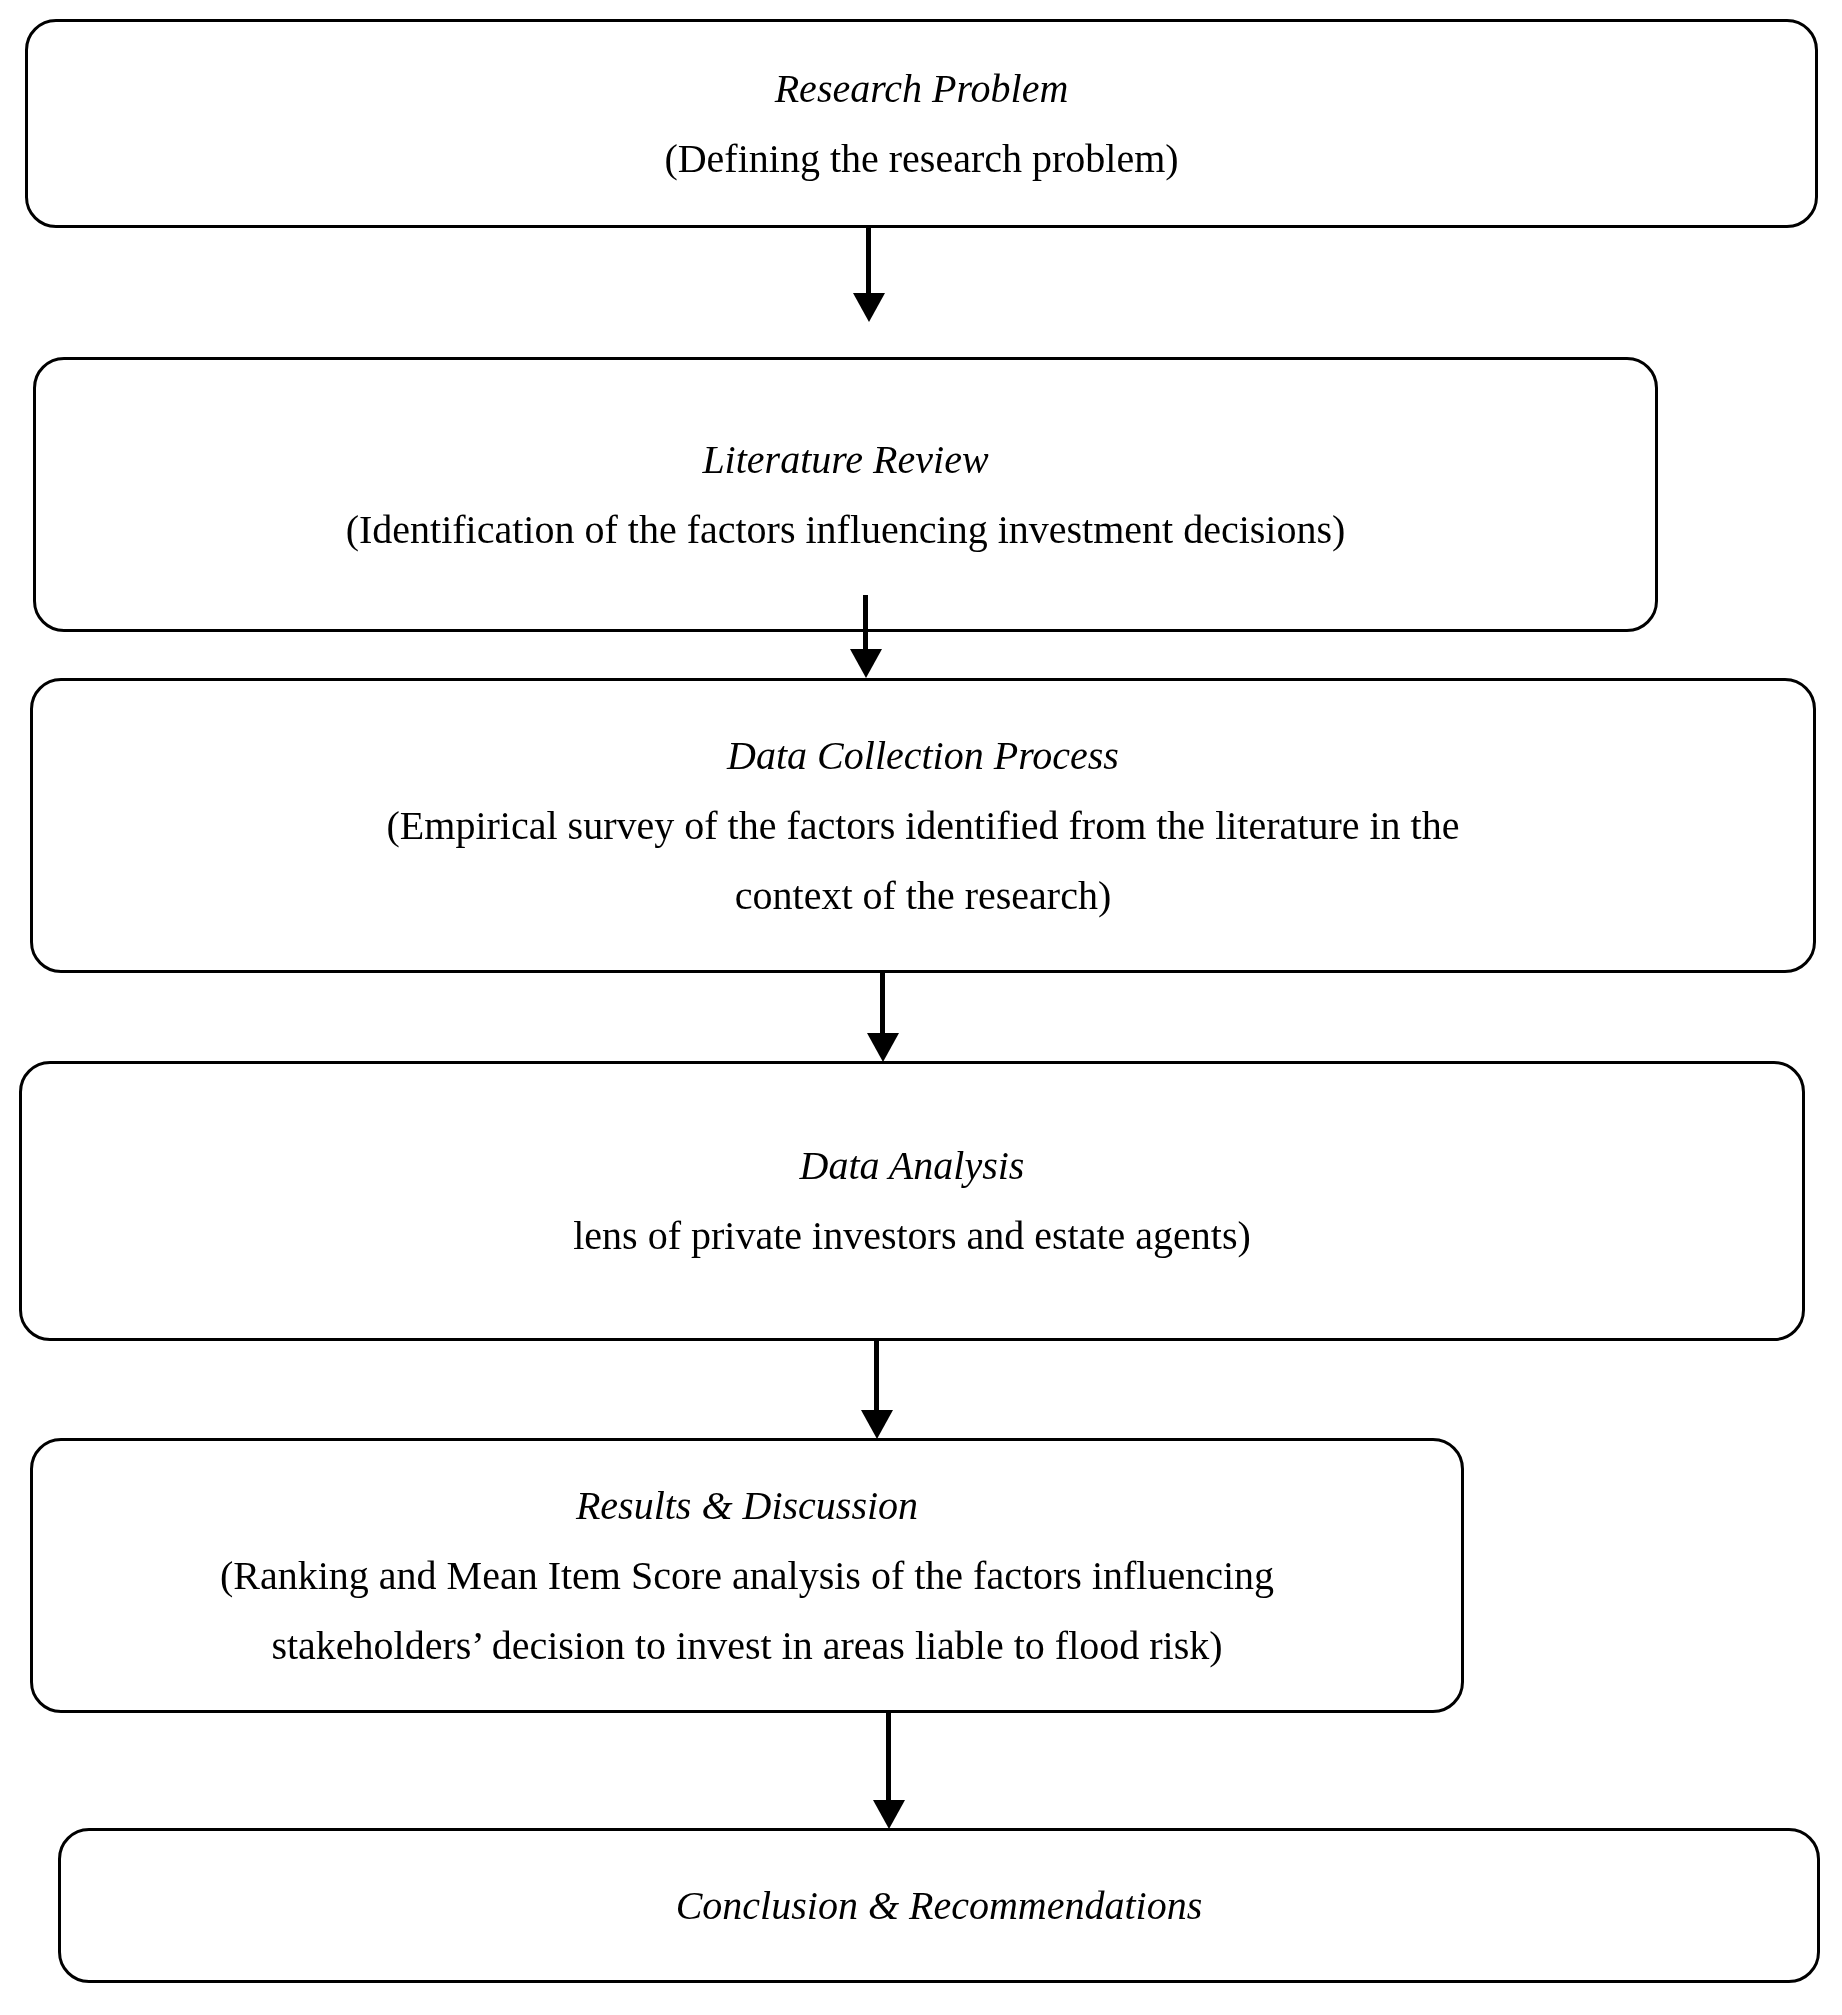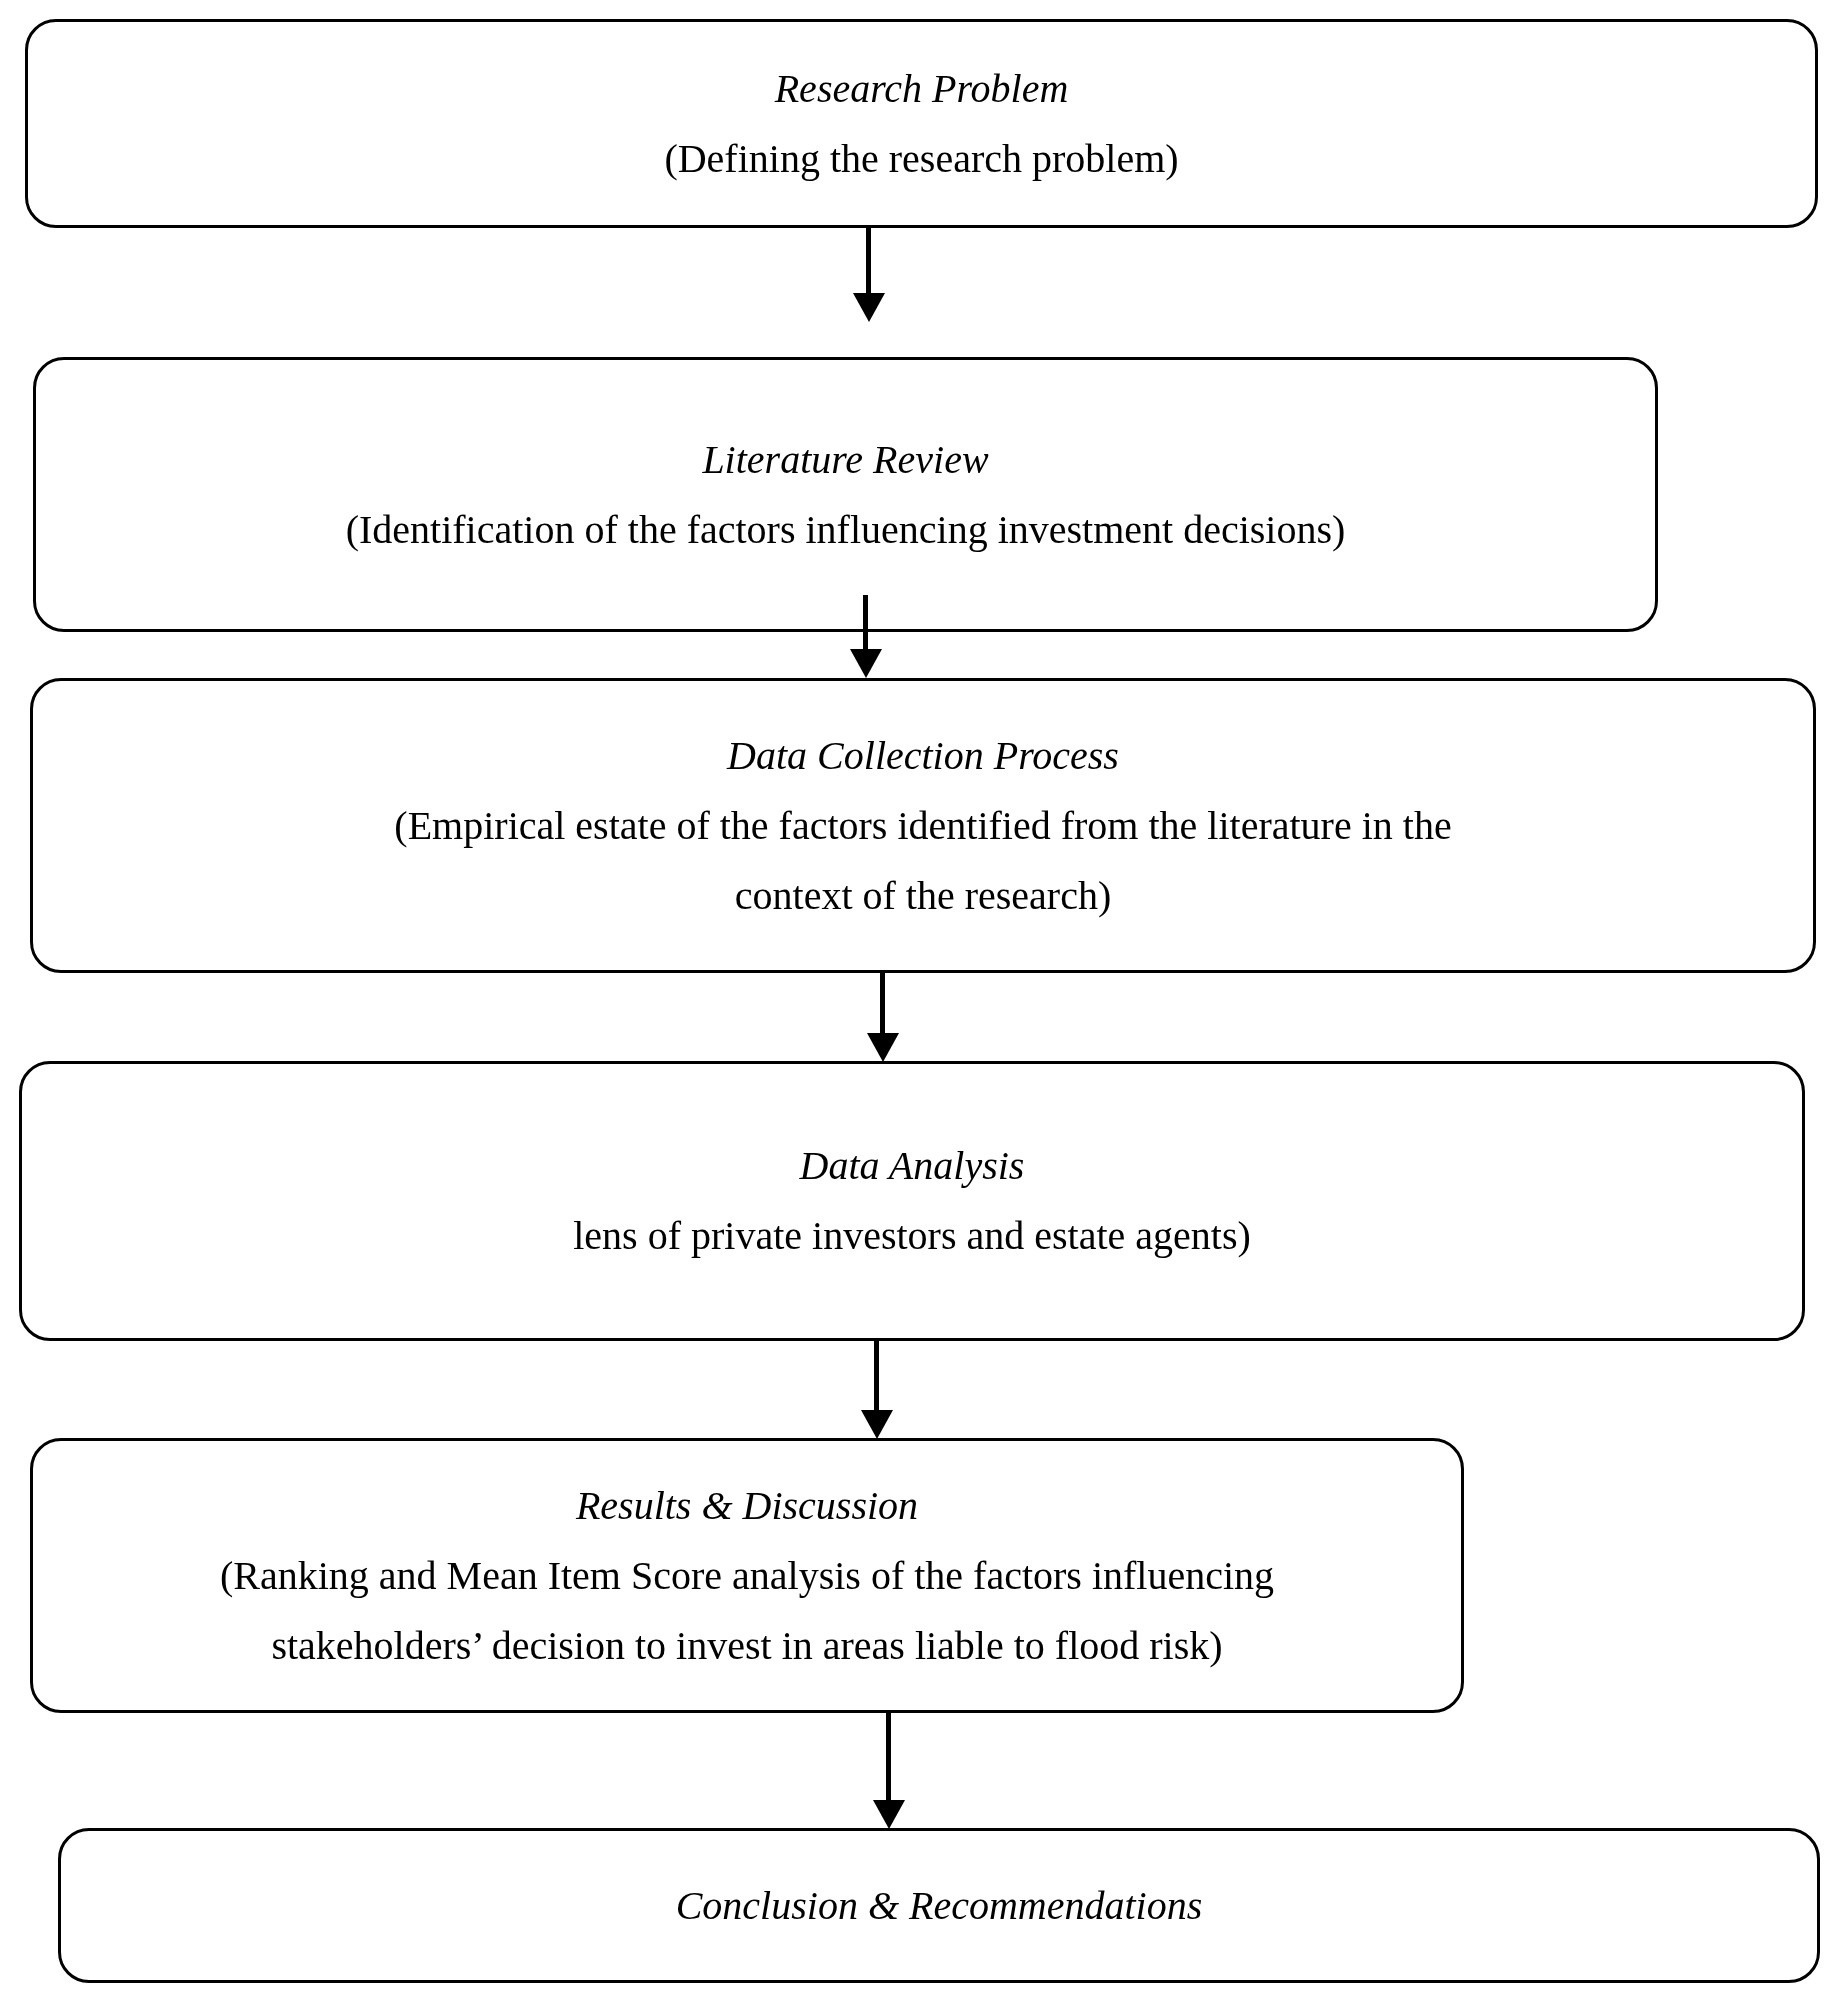--- a/index.html
+++ b/index.html
@@ -97,21 +97,21 @@
     <div class="line">(Identification of the factors influencing investment decisions)</div>
   </section>
 
   <div class="arrow arrow-2">
     <div class="stem"></div>
     <div class="head"></div>
   </div>
 
   <section class="box box-3">
     <div class="title">Data Collection Process</div>
-    <div class="line">(Empirical estate of the factors identified from the literature in the</div>
+    <div class="line">(Empirical survey of the factors identified from the literature in the</div>
     <div class="line">context of the research)</div>
   </section>
 
   <div class="arrow arrow-3">
     <div class="stem"></div>
     <div class="head"></div>
   </div>
 
   <section class="box box-4">
     <div class="title">Data Analysis</div>

